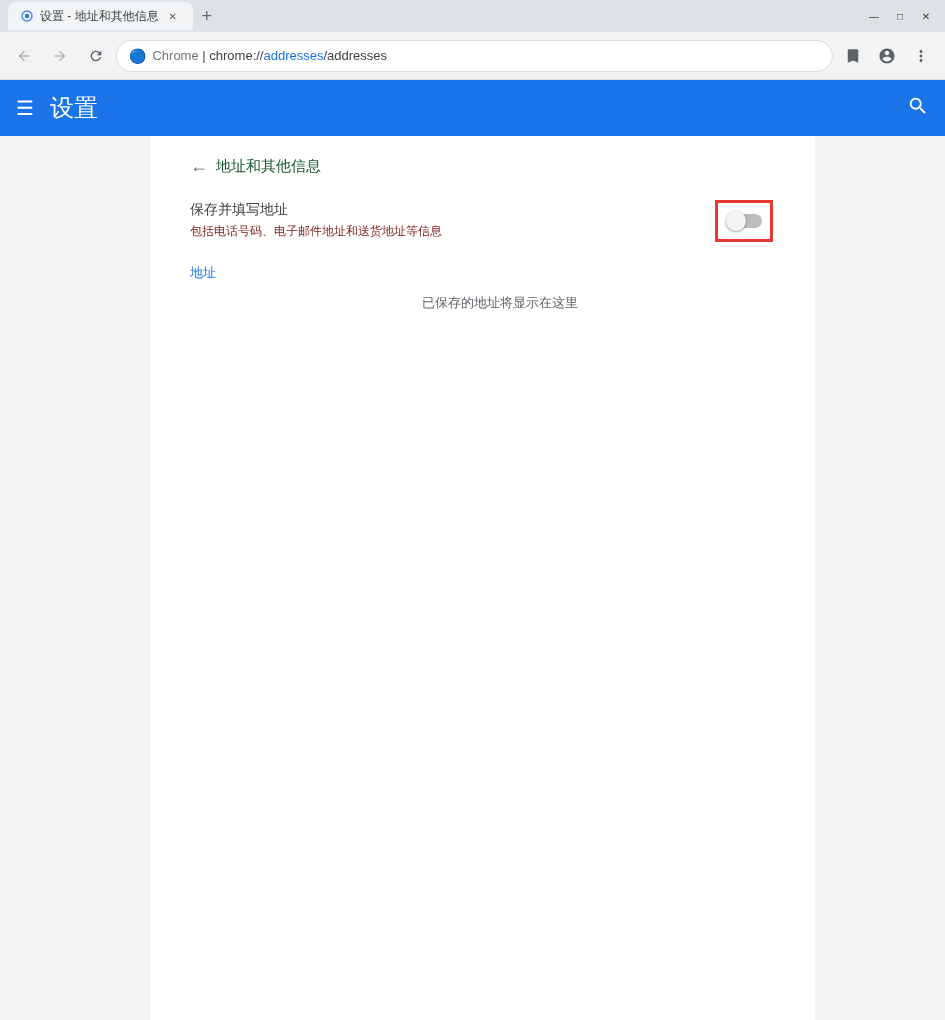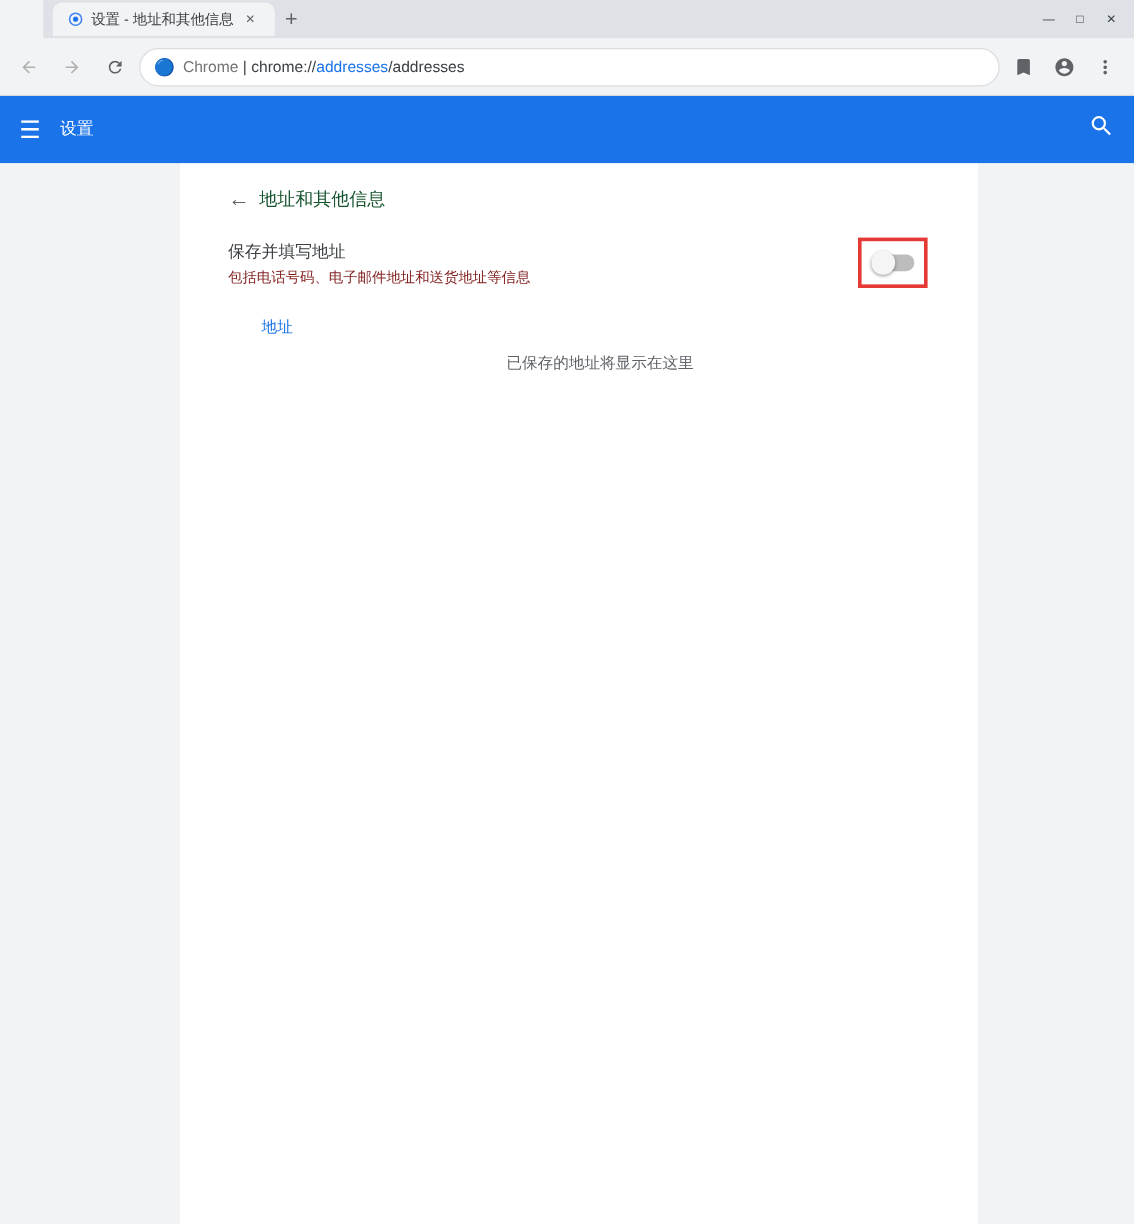--- a/index.html
+++ b/index.html
@@ -7,21 +7,20 @@
 
     
     .titlebar {
       background: #dee1e6;
       height: 32px;
       display: flex;
       align-items: center;
       justify-content: space-between;
       padding: 0 8px;
       user-select: none;
-      margin-left: 36px;
     }
     .titlebar-left {
       display: flex;
       align-items: center;
       gap: 0;
     }
     .tab {
       display: flex;
       align-items: center;
       background: #f1f3f4;
@@ -137,21 +136,21 @@
       align-items: center;
       gap: 16px;
     }
     .menu-icon {
       color: white;
       font-size: 20px;
       cursor: pointer;
     }
     .app-title {
       color: white;
-      font-size: 14px;
+      font-size: 24px;
       font-weight: 400;
       font-family: Liberation Serif, serif;
     }
     .search-icon-header {
       color: white;
       font-size: 20px;
       cursor: pointer;
     }
 
     
@@ -189,21 +188,21 @@
       font-size: 18px;
     }
     .page-title-text {
       font-size: 15px;
       color: #14532d;
     }
 
     
     .setting-row {
       display: flex;
-      align-items: flex-start;
+      align-items: center;
       justify-content: space-between;
       margin-bottom: 24px;
       gap: 16px;
     }
     .setting-info {
       flex: 1;
     }
     .setting-label {
       font-size: 14px;
       color: #3c4043;
@@ -247,21 +246,20 @@
       left: 0;
       box-shadow: 0 1px 3px rgba(0,0,0,0.4);
     }
 
     
     .section-title {
       font-size: 13px;
       color: #1a73e8;
       font-weight: 500;
       margin-bottom: 12px;
-      margin-left: 28px;
     }
     .empty-message {
       font-size: 13px;
       color: #5f6368;
       margin-left: 40px;
       text-align: center;
     }
 
     
     .right-area {

